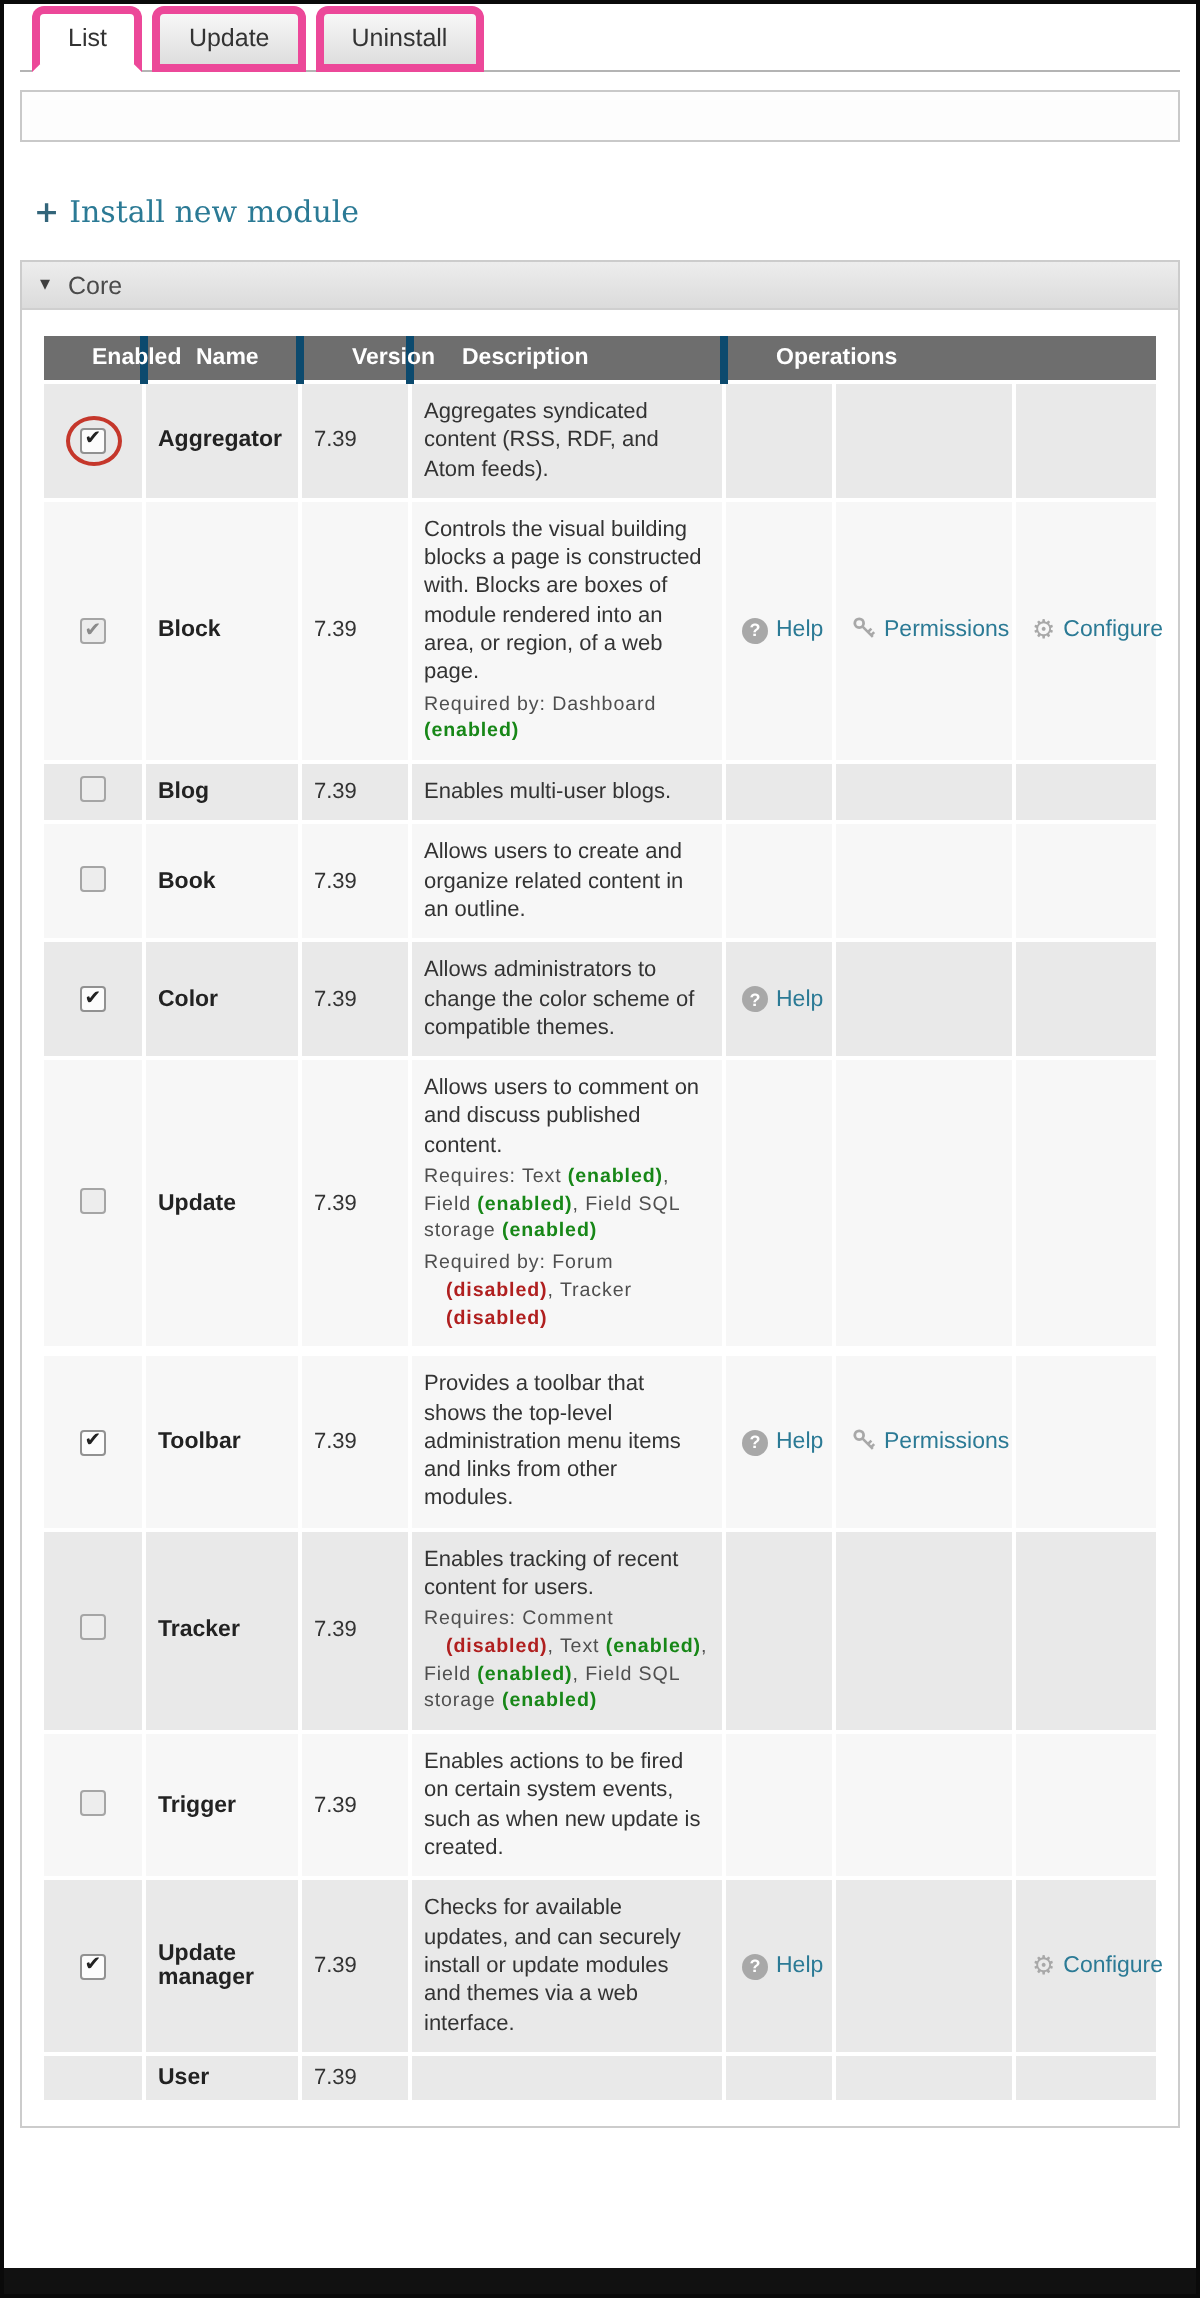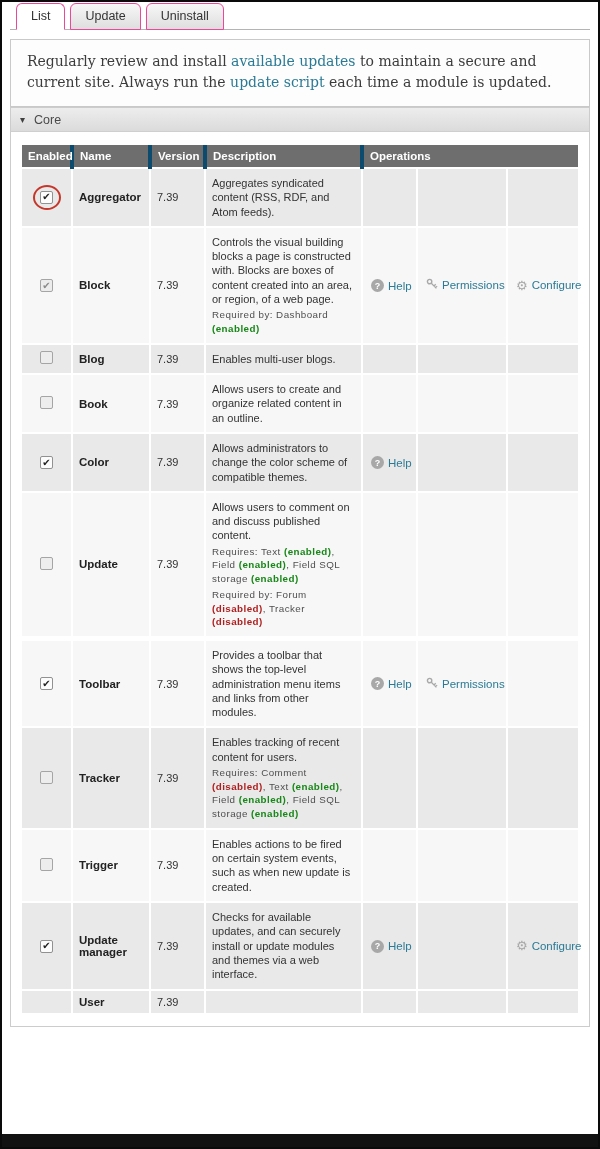--- a/index.html
+++ b/index.html
@@ -11,21 +11,21 @@
   
   h1.page-title {
     font-family:"DejaVu Serif", serif; font-weight:normal;
     font-size:27px; color:#000; margin:9px 0 8px 12px; letter-spacing:.3px;
   }
   
   .tabbar { margin:0 8px; border-bottom:1px solid #b4b4b4; padding-left:6px; }
   .tabbar ul { list-style:none; display:flex; gap:5px; }
   .tabbar li {
     position:relative; bottom:-1px; padding:5px 14px 6px;
-    border:1px solid #ec4899; border-radius:6px 6px 0 0;
+    border:4px solid #ec4899; border-radius:6px 6px 0 0;
     background:linear-gradient(#f7f7f7,#dedede); font-size:12.5px; color:#333;
     cursor:default;
   }
   .tabbar li.active { background:#fff; border-bottom-color:#fff; }
   
   .intro-box {
     margin:9px 8px 0; border:1px solid #c9c9c9; background:#fdfdfd;
     padding:11px 16px 13px;
     font-family:"DejaVu Serif", serif; font-size:14px; color:#3c3c3c; line-height:1.5;
   }
@@ -41,35 +41,35 @@
   .fieldset-legend {
     display:flex; align-items:center; gap:9px; height:24px; padding:0 10px 0 9px;
     background:linear-gradient(#ededed,#dbdbdb); border-bottom:1px solid #cfcfcf;
     font-size:12.5px; color:#4a4a4a; cursor:pointer;
   }
   .collapse-icon { font-family:"DejaVu Sans", sans-serif; font-size:10px; color:#3f3f3f; }
   
   table.modules { border-collapse:collapse; table-layout:fixed; margin:13px auto 0; width:556px; }
   th {
     background:#6e6e6e; color:#fff; font-size:11.5px; font-weight:bold;
-    text-align:left; padding:5px 6px; height:16px;
+    text-align:left; padding:5px 24px; height:16px;
   }
   th + th { border-left:4px solid #0c4a6e; }
   tbody td { border-top:2px solid #fff; padding:5px 6px; vertical-align:middle; font-size:11px; color:#333; }
   tbody td + td { border-left:2px solid #fff; }
   tr.stripe td { background:#e9e9e9; }
   tr.plain td  { background:#f7f7f7; }
   tr.seam td   { border-top:5px solid #fff; }
   td.cell-enabled { text-align:center; }
   td.cell-name { font-weight:bold; color:#222; font-size:11.5px; }
   td.cell-version { font-size:11px; color:#333; }
   td.cell-desc { line-height:1.3; padding-top:7px; padding-bottom:7px; }
   .desc-meta { font-size:9.8px; letter-spacing:.45px; color:#4f4f4f; margin-top:2px; line-height:1.4; }
   .m-en  { color:#178717; font-weight:bold; }
-  .m-dis { color:#b01f1f; font-weight:bold; }
+  .m-dis { color:#b01f1f; font-weight:bold;margin-left:11px; }
   td.cell-op { font-size:11.5px; padding-left:8px; white-space:nowrap; }
   .op-wrap { display:inline-flex; align-items:center; gap:4px; }
   .help-icon {
     display:inline-flex; align-items:center; justify-content:center;
     width:13px; height:13px; border-radius:50%; background:#a8a8a8;
     color:#fff; font-size:9px; font-weight:bold; flex:0 0 auto;
   }
   .gear-icon { font-family:"DejaVu Sans", sans-serif; color:#a8a8a8; font-size:13px; line-height:1; }
   .key-icon  { flex:0 0 auto; }
   
@@ -95,23 +95,25 @@
 
   <div class="tabbar">
     <ul>
       <li class="active">List</li>
       <li>Update</li>
       <li>Uninstall</li>
     </ul>
   </div>
 
   <div class="intro-box">
-    <p><span>Regularly review and install </span><a class="link">available updates</a><span> to maintain a secure and current site. Always run the </span><a class="link">update script</a><span> each time a module is updated.</span></p>
-  </div>
-
+  </div>
+
+  <div class="install-row">
+    <span class="plus-icon">+</span><a class="link">Install new module</a>
+  </div>
 
   <div class="fieldset">
     <div class="fieldset-legend">
       <span class="collapse-icon">▾</span>
       <span>Core</span>
     </div>
 
     <table class="modules" id="modules-table">
       <colgroup>
         <col style="width:50px">
@@ -143,21 +145,21 @@
             </td>
             <td class="cell-op"></td>
             <td class="cell-op"></td>
             <td class="cell-op"></td>
           </tr>
           <tr class="plain">
             <td class="cell-enabled"><span class="checkbox checked-disabled">✔</span></td>
             <td class="cell-name">Block</td>
             <td class="cell-version">7.39</td>
             <td class="cell-desc">
-              <div>Controls the visual building blocks a page is constructed with. Blocks are boxes of content created into an area, or region, of a web page.</div>
+              <div>Controls the visual building blocks a page is constructed with. Blocks are boxes of module rendered into an area, or region, of a web page.</div>
               <div class="desc-meta"><span>Required by: Dashboard </span><span class="m-en">(enabled)</span></div>
             </td>
             <td class="cell-op"><span class="op-wrap">
                 <span class="help-icon">?</span>
                 <a class="link">Help</a>
               </span></td>
             <td class="cell-op"><span class="op-wrap">
                 <span class="key-icon"><svg width="12" height="12" viewBox="0 0 12 12">
                     <circle cx="3.6" cy="3.6" r="2.2" fill="none" stroke="#a8a8a8" stroke-width="1.4"></circle>
                     <path d="M5.3 5.3 L10.4 10.4 M8 8 l1.7-1.7 M9.6 9.6 l1.5-1.5" stroke="#a8a8a8" stroke-width="1.3" fill="none"></path>

